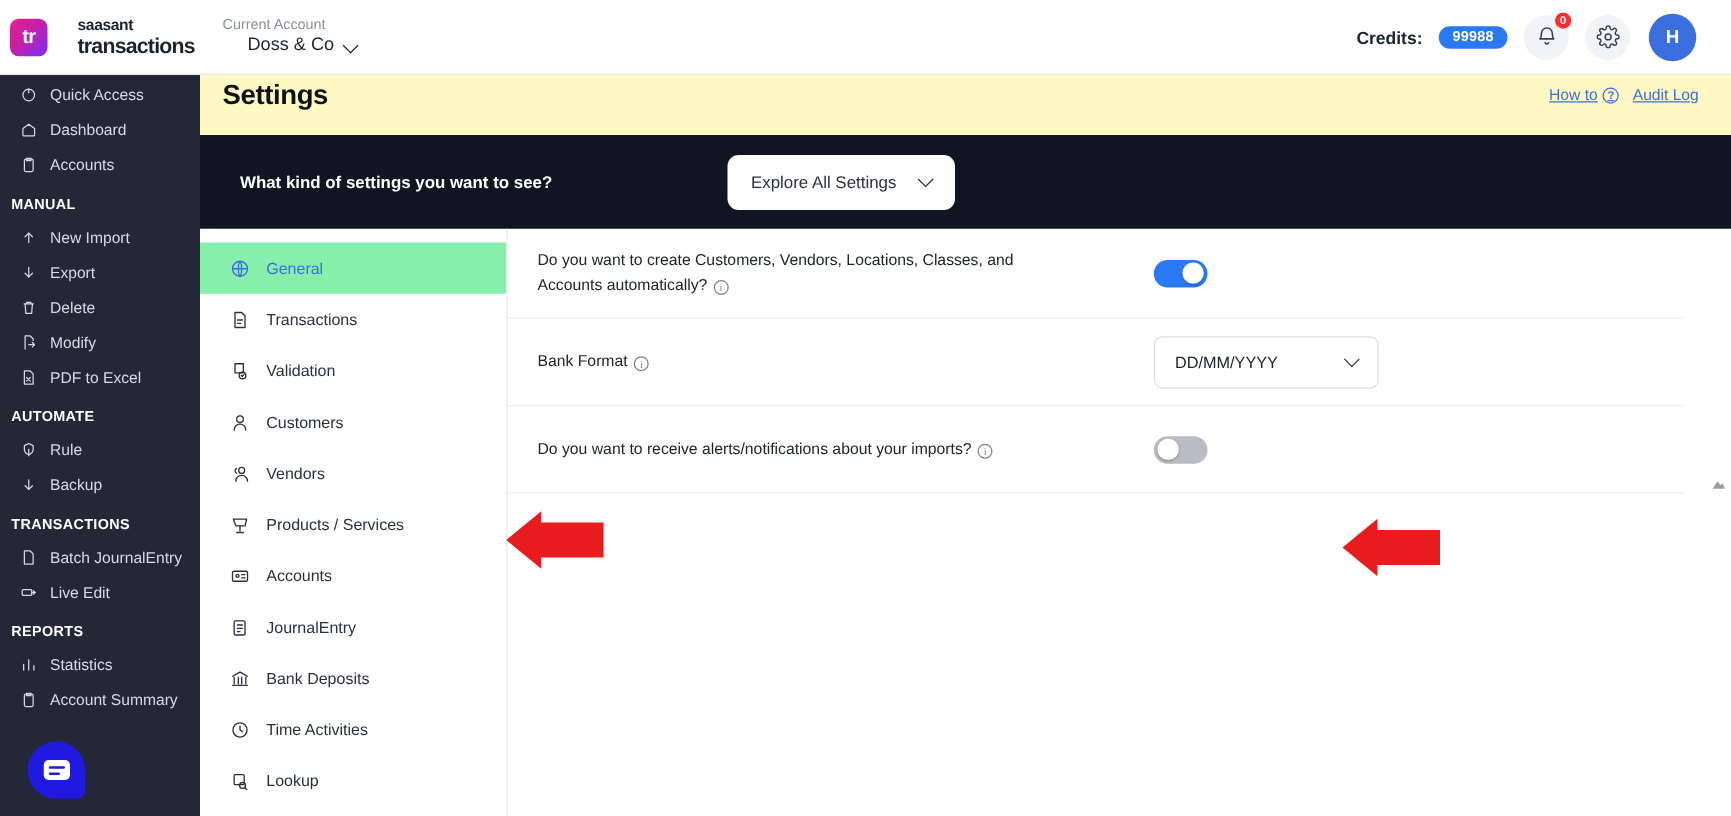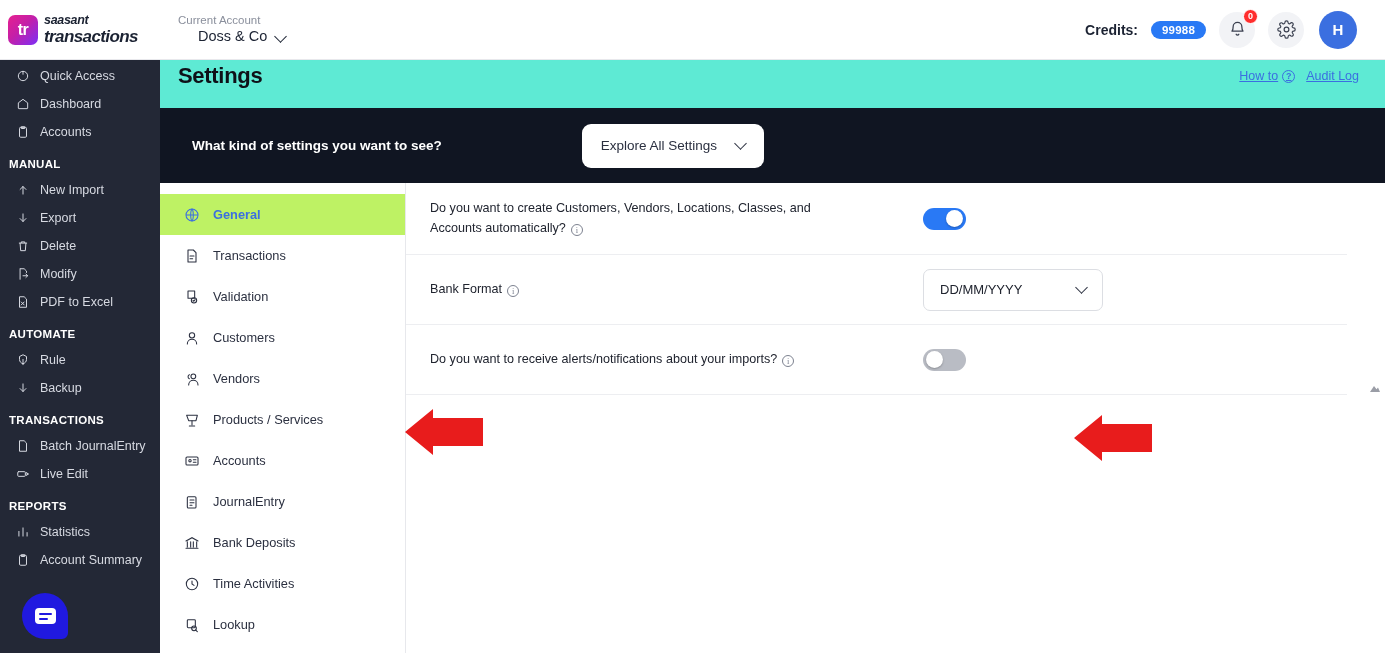--- a/index.html
+++ b/index.html
@@ -20,21 +20,21 @@
     z-index: 30;
   }
   .brand { display: flex; align-items: center; padding-left: 8px; width: 160px; }
   .logo-mark {
     width: 30px; height: 30px; border-radius: 7px;
     background: linear-gradient(135deg, #e6218f 0%, #c41fa8 45%, #7b2ff7 100%);
     display: flex; align-items: center; justify-content: center;
     color: #fff; font-weight: 700; font-size: 16px; letter-spacing: -0.5px;
     flex: 0 0 auto;
   }
-  .logo-text { margin-left: 6px; line-height: 1.0; font-style: italic; }
+  .logo-text { margin-left: 24px; line-height: 1.0; }
   .logo-text .l1 { font-size: 12.5px; font-weight: 700; color: #1b2232; letter-spacing: -0.3px; display:block; }
   .logo-text .l2 { font-size: 17px; font-weight: 800; color: #1b2232; letter-spacing: -0.6px; display:block; margin-top:1px;}
 
   .acct { margin-left: 18px; line-height: 1.1; }
   .acct .cur { font-size: 11.5px; color: #8a8f9c; display: block; }
   .acct .nm { font-size: 14.5px; color: #1b2232; display: flex; align-items: center; gap: 9px; margin-top: 3px; margin-left: 20px;}
   .chev { display:inline-block; width: 11px; height: 11px; position: relative; }
   .chev::after {
     content:""; position:absolute; left:0; top:0;
     width: 8px; height: 8px; border-right: 1.8px solid #1b2232; border-bottom: 1.8px solid #1b2232;
@@ -84,21 +84,21 @@
     color: #d7dae2; font-size: 12.5px;
     cursor: pointer; white-space: nowrap;
   }
   .sb-icon { width: 14px; height: 14px; flex: 0 0 14px; display:flex; align-items:center; justify-content:center; }
   .sb-icon svg { width: 14px; height: 14px; display:block; }
 
   
   .main { position: absolute; top: 60px; left: 160px; width: 1225px; height: 593px; background:#fff; }
 
   .page-head {
-    height: 48px; background: #5eead4; display: flex; align-items: center;
+    height: 48px; background: #fef9c3; display: flex; align-items: center;
     padding: 0 0 16px 18px; position: relative;
   }
   .page-title { font-size: 22px; font-weight: 800; color: #0e1118; letter-spacing:-0.3px; }
   .head-links { margin-left: auto; display: flex; align-items: center; gap: 11px; padding-right: 26px; }
   .hlink { color: #3b6fe0; font-size: 12.5px; text-decoration: underline; cursor: pointer; display:flex; align-items:center; gap:4px;}
   .q-circ {
     width: 13px; height: 13px; border-radius: 50%; border: 1.2px solid #3b6fe0;
     font-size: 9px; color: #3b6fe0; display: flex; align-items: center; justify-content: center;
     text-decoration: none; font-weight: 600;
   }
@@ -124,21 +124,21 @@
 
   .body-area { display: flex; height: 470px; position: relative; }
 
   
   .tablist { width: 246px; padding-top: 11px; flex: 0 0 246px; border-right: 1px solid #e7e8ec; overflow:hidden;}
   .tab {
     display: flex; align-items: center; gap: 13px;
     height: 41px; padding-left: 24px; cursor: pointer;
     font-size: 12.8px; color: #2b3040;
   }
-  .tab.active { background: #bef264; color: #3b6fe0; font-weight: 700; }
+  .tab.active { background: #86efac; color: #3b6fe0; font-weight: 400; }
   .tab .tb-ic { width: 16px; height: 16px; flex:0 0 16px; display:flex; align-items:center; justify-content:center;}
   .tab .tb-ic svg { width:16px; height:16px; display:block;}
 
   
   .settings { flex: 1; padding: 0 20px 0 0; position: relative; }
   .srow {
     display: flex; align-items: center;
     padding: 0 0 0 24px; min-height: 70px;
     border-bottom: 1px solid #edeef1;
     margin-right: 18px;

